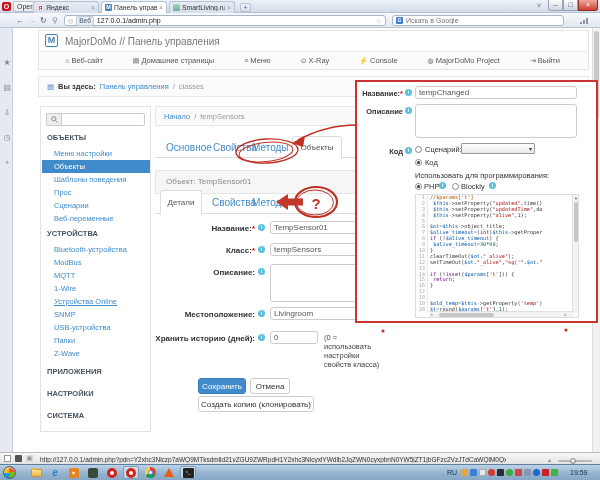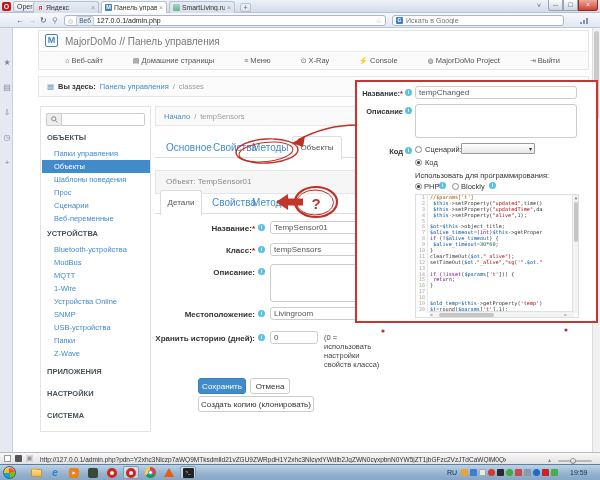--- a/index.html
+++ b/index.html
@@ -255,33 +255,33 @@
   <div class="card" style="left:40px;top:106px;width:111px;height:326px;border-color:#e3e3e3;">
     <div class="saddon">
       <svg width="7" height="7" viewBox="0 0 10 10">
           <circle cx="4" cy="4" r="3" fill="none" stroke="#777" stroke-width="1.2"></circle>
           <line x1="6.5" y1="6.5" x2="9.3" y2="9.3" stroke="#777" stroke-width="1.2"></line>
         </svg>
     </div>
     <input class="sinput" style="">
 
     <div class="side-hd" style="top:26px;">ОБЪЕКТЫ</div>
-    <div class="side-item" style="top:40px;">Папки управления</div>
+    <div class="side-item" style="top:40px;">Меню настройки</div>
     <div class="side-item active" style="top:53px;">Объекты</div>
     <div class="side-item" style="top:66px;">Шаблоны поведения</div>
     <div class="side-item" style="top:79px;">Прос</div>
     <div class="side-item" style="top:92px;">Сценарии</div>
     <div class="side-item" style="top:105px;">Веб-переменные</div>
 
     <div class="side-hd" style="top:122px;">УСТРОЙСТВА</div>
     <div class="side-item" style="top:136px;">Bluetooth-устройства</div>
     <div class="side-item" style="top:149px;">ModBus</div>
     <div class="side-item" style="top:162px;">MQTT</div>
     <div class="side-item" style="top:175px;">1-Wire</div>
-    <div class="side-item" style="top:188px;">Устройства Online</div>
+    <div class="side-item" style="top:188px;text-decoration:underline;">Устройства Online</div>
     <div class="side-item" style="top:201px;">SNMP</div>
     <div class="side-item" style="top:214px;">USB-устройства</div>
     <div class="side-item" style="top:227px;">Папки</div>
     <div class="side-item" style="top:240px;">Z-Wave</div>
 
     <div class="side-hd" style="top:260px;">ПРИЛОЖЕНИЯ</div>
     <div class="side-hd" style="top:282px;">НАСТРОЙКИ</div>
     <div class="side-hd" style="top:304px;">СИСТЕМА</div>
   </div>
 

